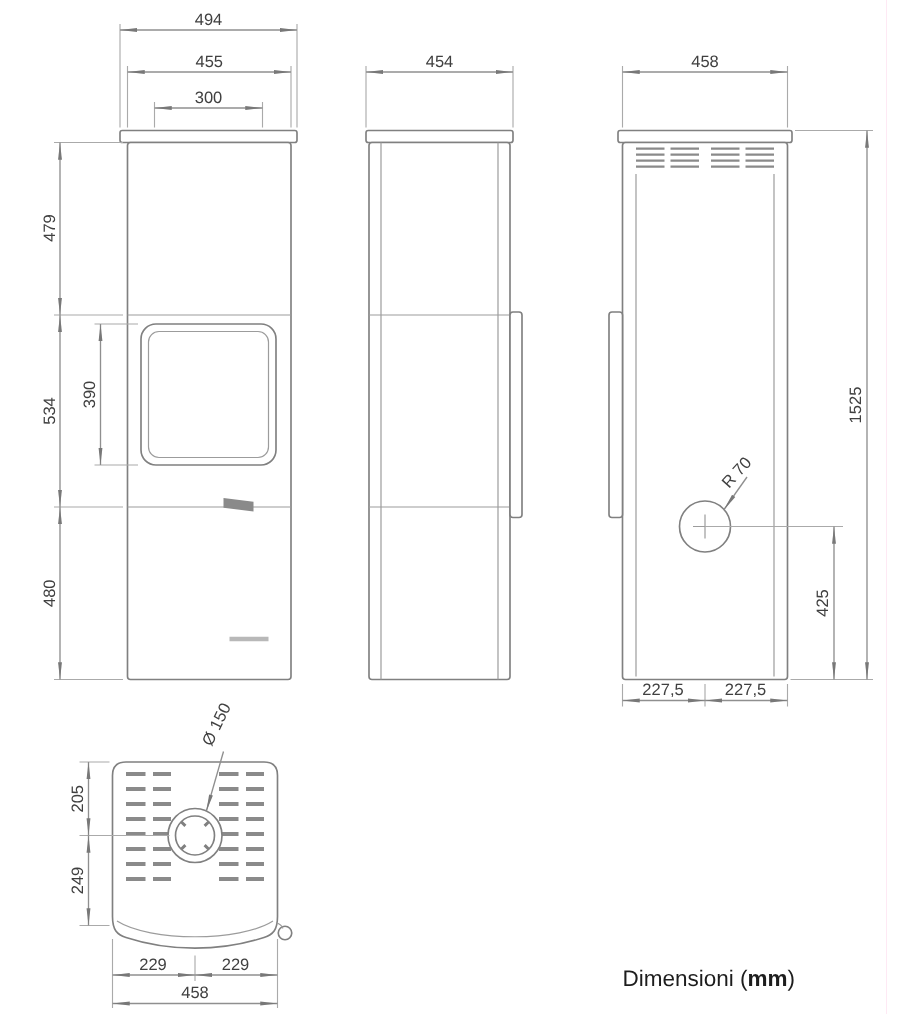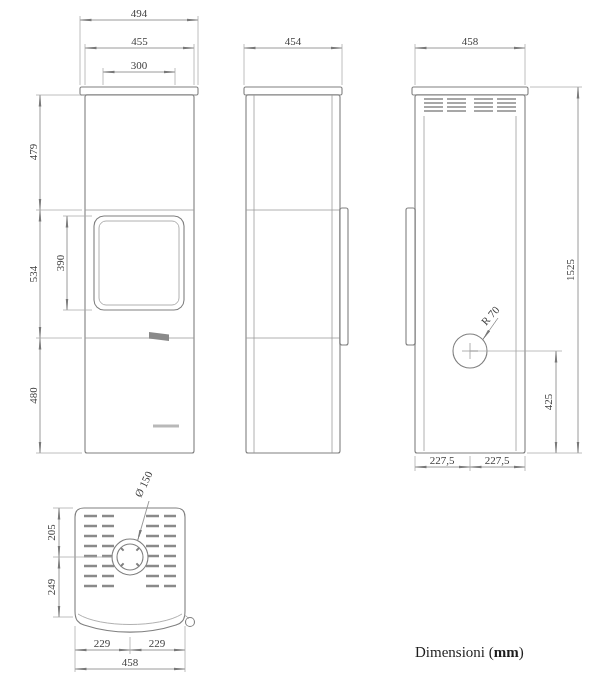--- a/index.html
+++ b/index.html
@@ -1,16 +1,16 @@
 <!DOCTYPE html>
 <html><head>
 <meta charset="utf-8">
 <style>
   html,body{margin:0;padding:0;background:#ffffff}
-  .stage{position:relative;width:591px;height:676px;background:#f9a8d4;font-family:Liberation Serif, serif;overflow:hidden}
+  .stage{position:relative;width:591px;height:676px;background:#f9a8d4;font-family:Liberation Sans, sans-serif;overflow:hidden}
   svg{display:block}
   .obj{fill:none;stroke:#808080;stroke-width:1.1;stroke-linejoin:round}
   .obj-fill{fill:#ffffff;stroke:#808080;stroke-width:1.1;stroke-linejoin:round}
   .seam{fill:none;stroke:#9c9c9c;stroke-width:0.8}
   .dim{fill:none;stroke:#8f8f8f;stroke-width:0.9}
   .ext{fill:none;stroke:#aaaaaa;stroke-width:0.75}
   .slot{stroke:#8a8a8a;stroke-width:2.6;stroke-dasharray:13 5;stroke-linecap:butt}
   .vent{stroke:#8a8a8a;stroke-width:1.5;stroke-dasharray:19 4;stroke-linecap:butt}
   .lbl{font-size:11px;fill:#404040}
   .cap{font-size:15px;fill:#1d1d1d}

